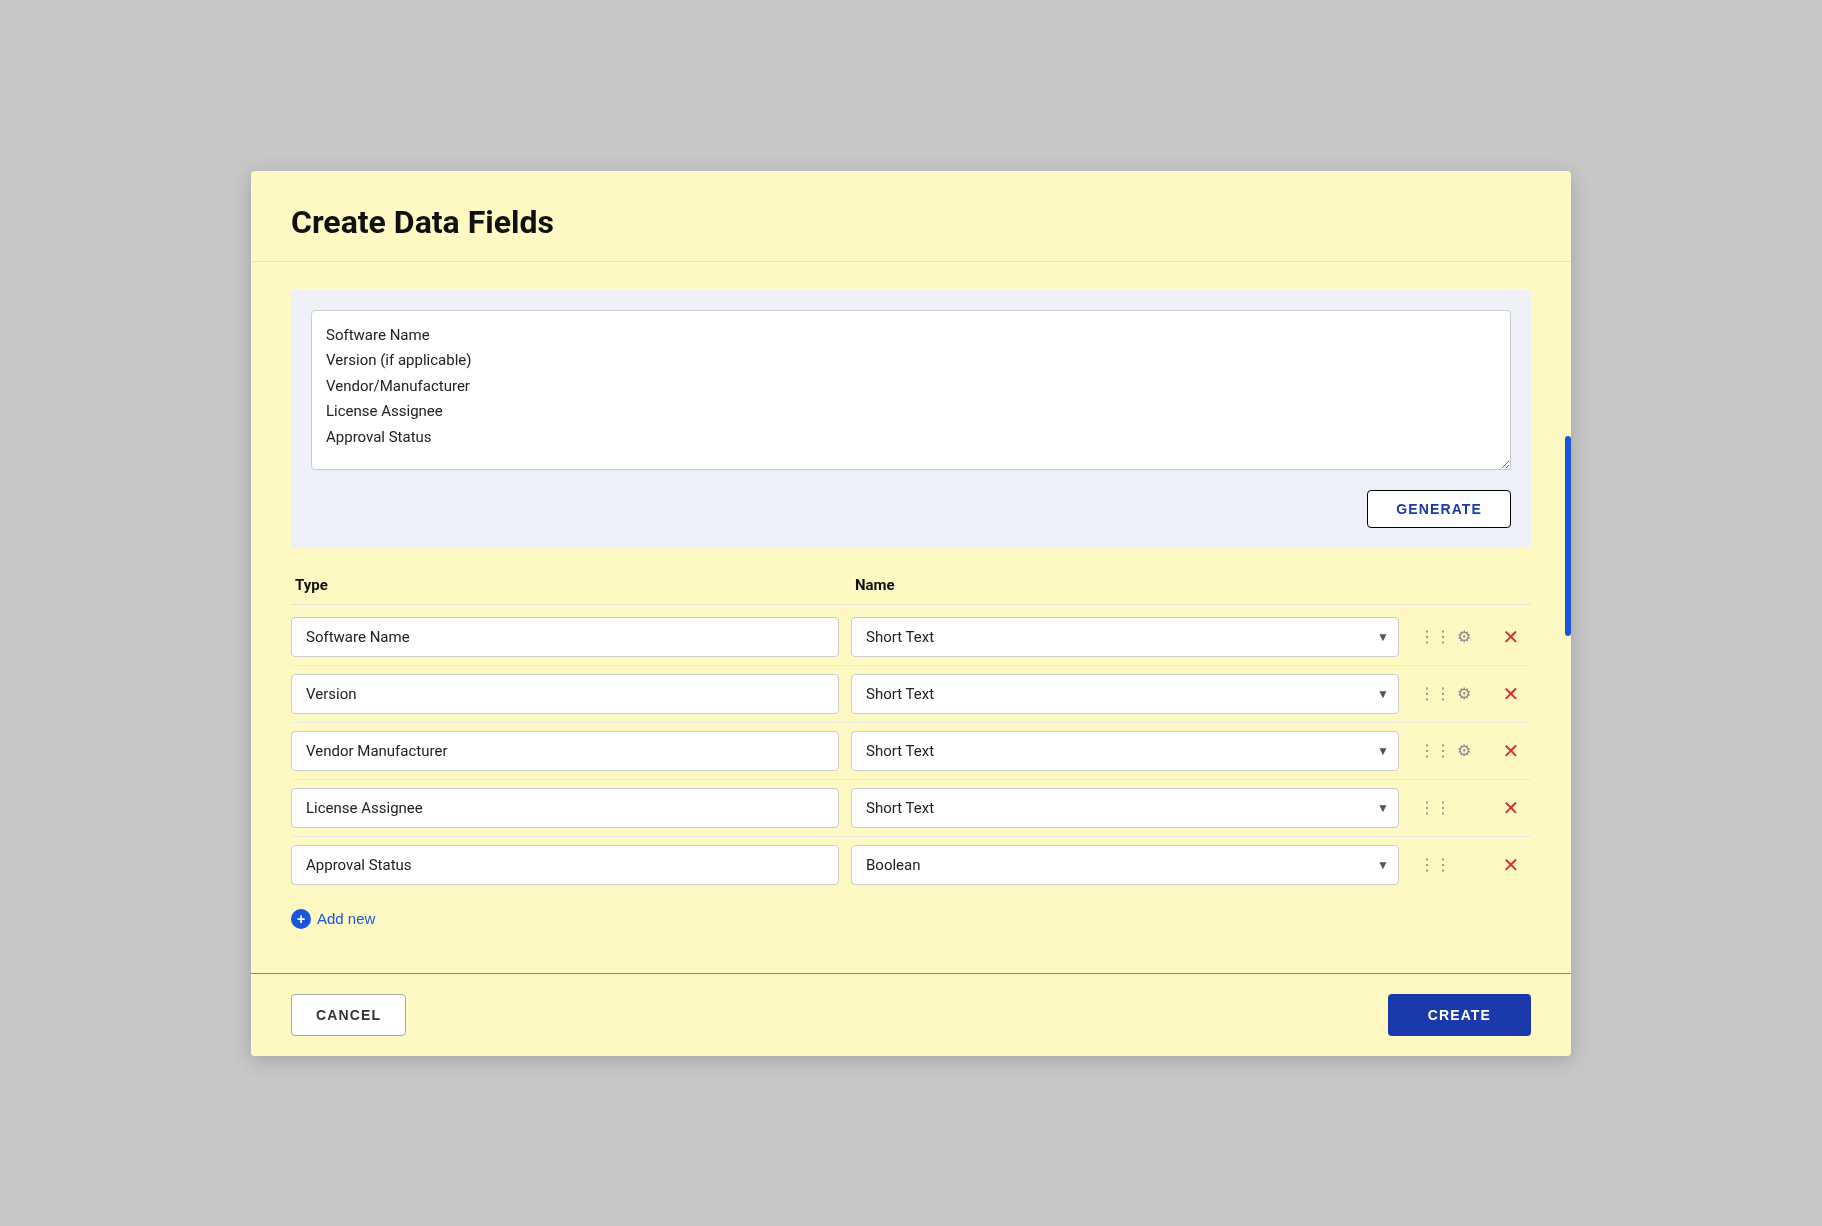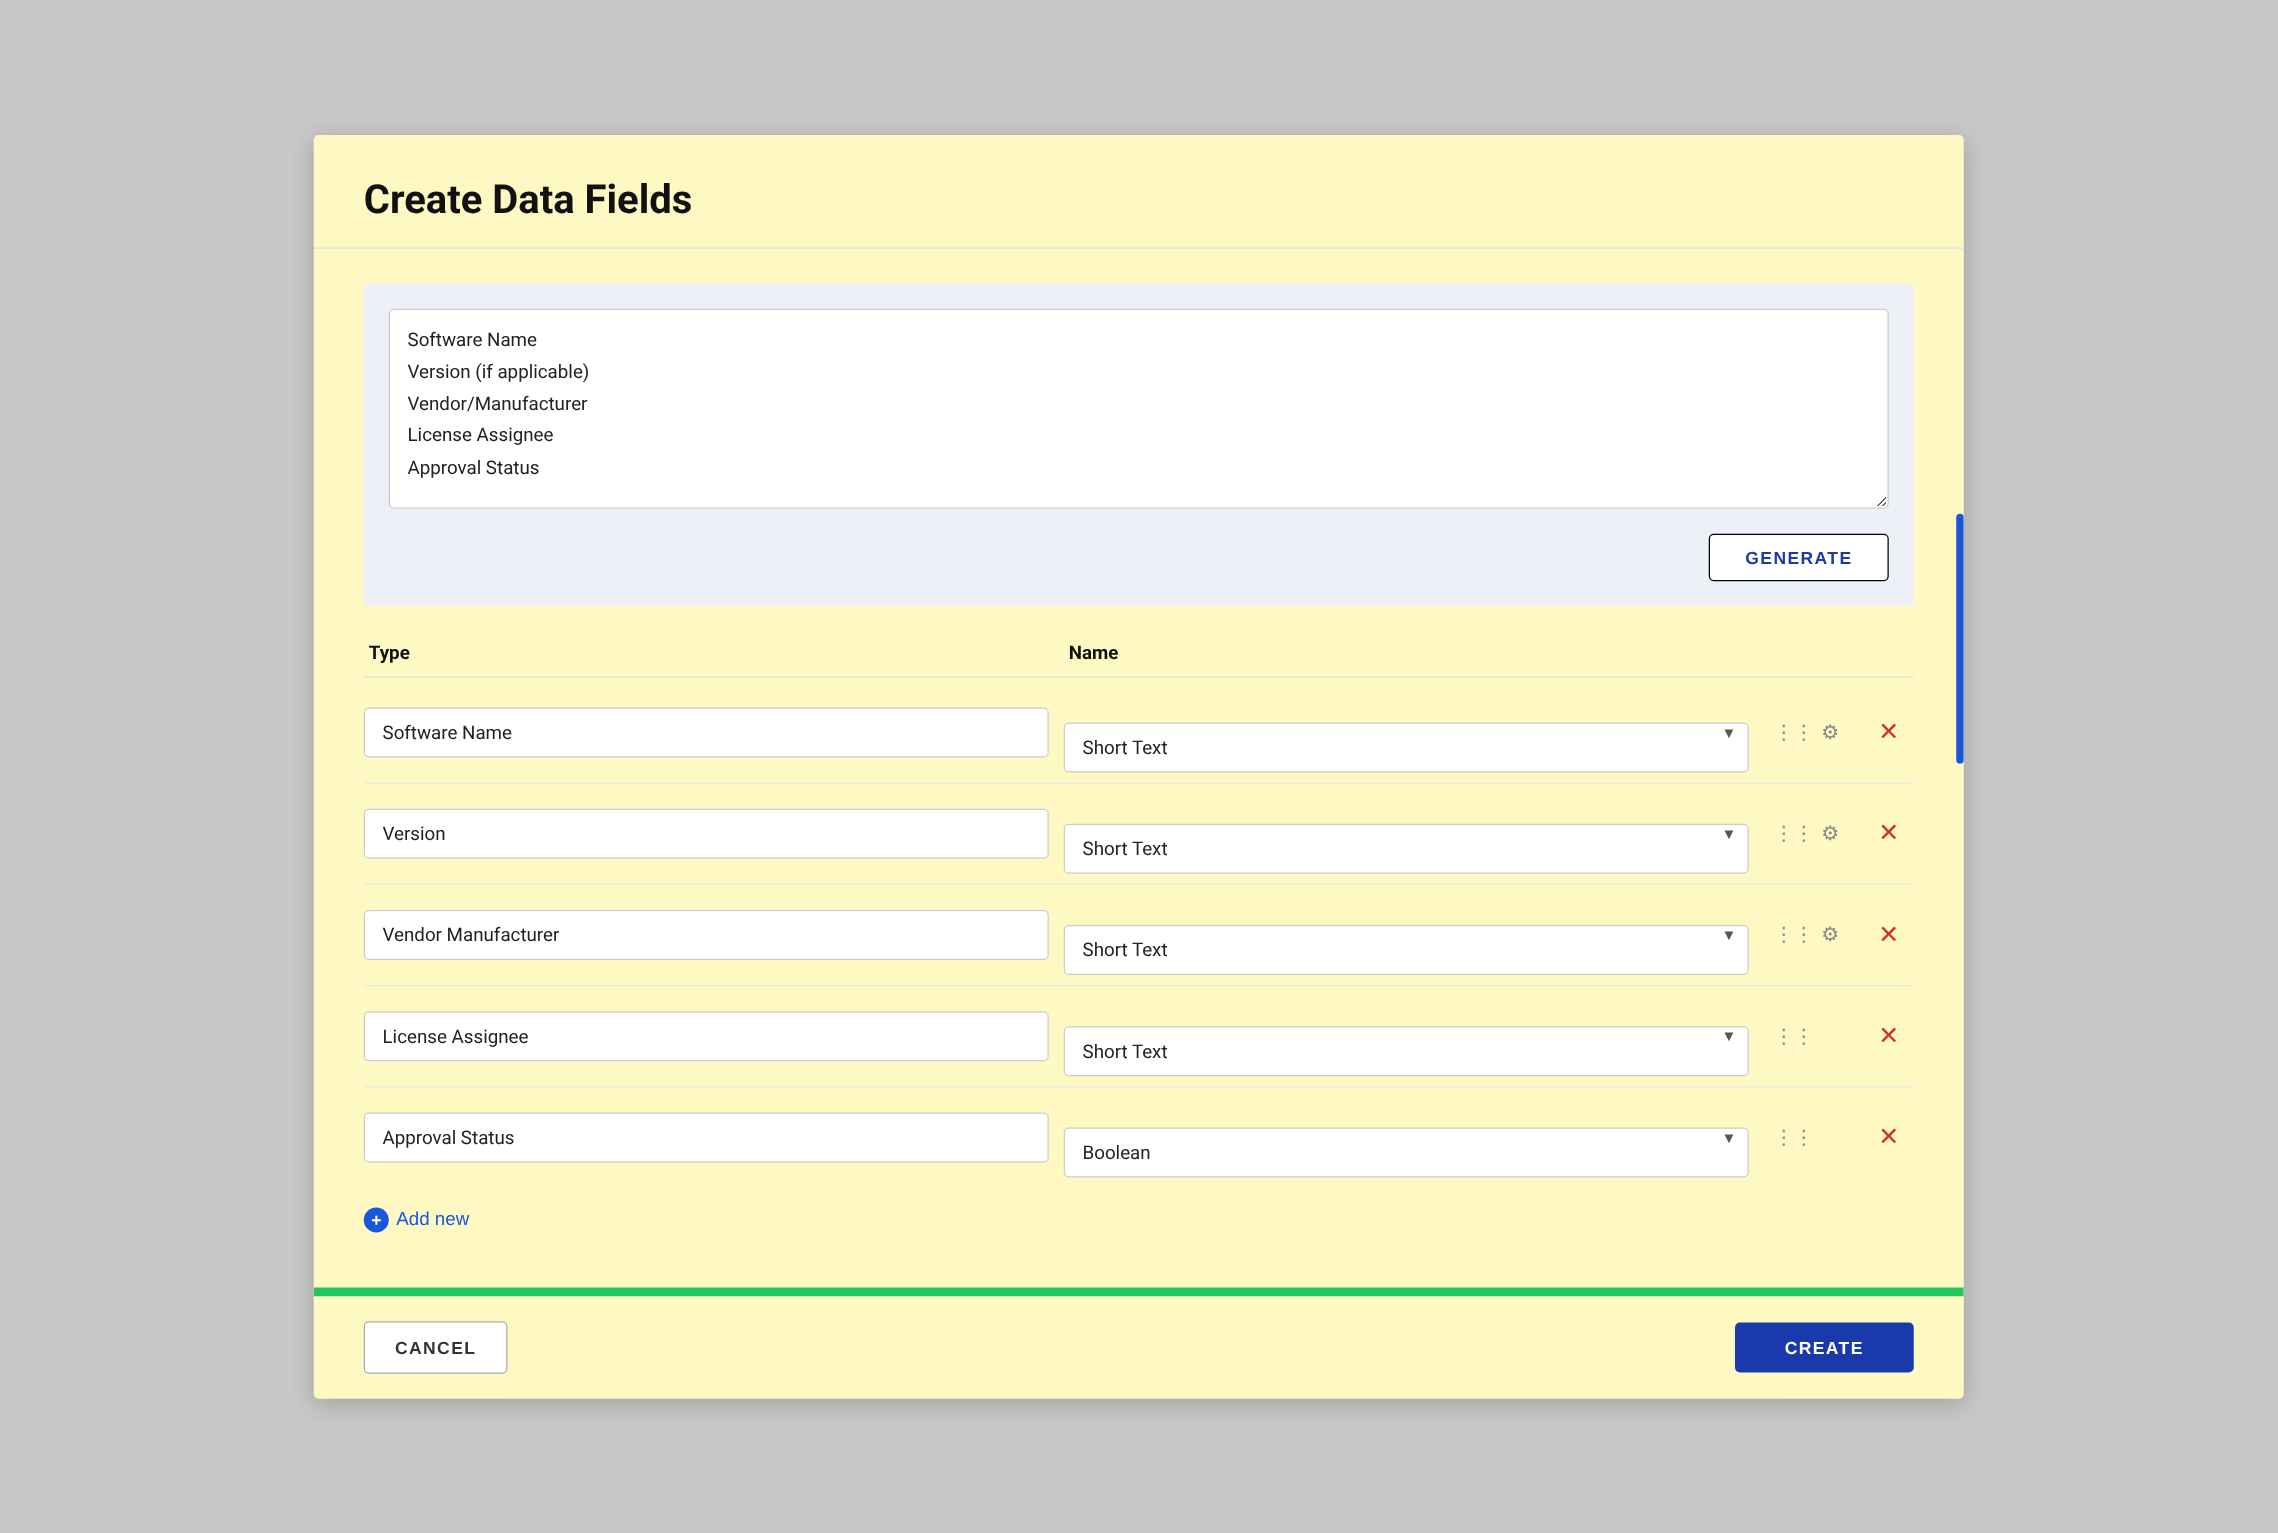--- a/index.html
+++ b/index.html
@@ -114,21 +114,20 @@
       border: 1px solid #ccc;
       border-radius: 4px;
       padding: 10px 36px 10px 14px;
       font-size: 15px;
       color: #222;
       font-family: inherit;
       appearance: none;
       background: #fff;
       outline: none;
       cursor: pointer;
-      margin-top: 24px;
     }
     .select-arrow {
       position: absolute;
       right: 10px;
       top: 50%;
       transform: translateY(-50%);
       pointer-events: none;
       color: #555;
       font-size: 12px;
     }
@@ -186,23 +185,22 @@
       align-items: center;
       justify-content: center;
       font-size: 14px;
       font-weight: 700;
       line-height: 1;
     }
     
     .dialog-footer {
       display: flex;
       justify-content: space-between;
-      align-items: center;
       padding: 20px 40px;
-      border-top: 7px solid #22c55e;
+      border-top: 1px solid #22c55e;
       margin-top: 8px;
     }
     .cancel-btn {
       border: 1px solid #aaa;
       background: #fff;
       color: #333;
       font-size: 14px;
       font-weight: 600;
       letter-spacing: 0.08em;
       padding: 12px 24px;

